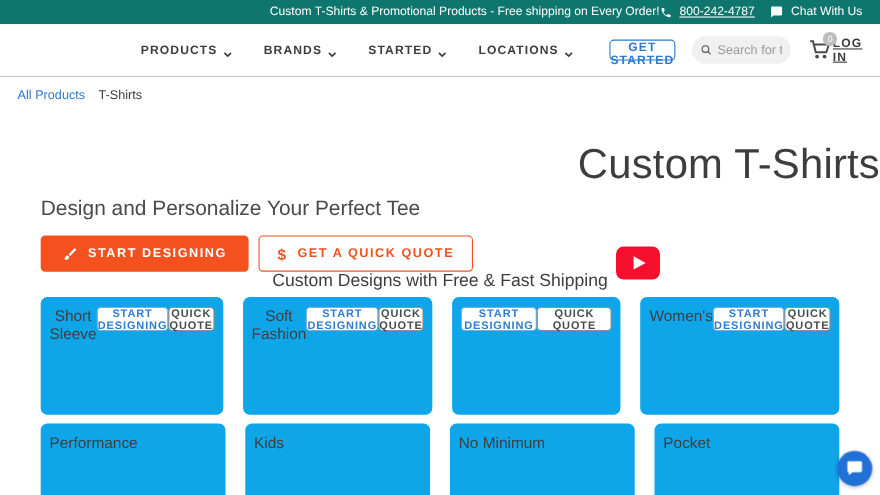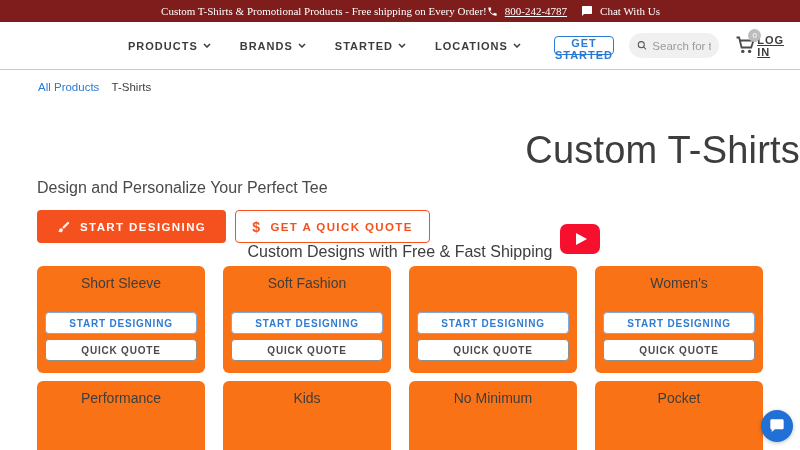--- a/index.html
+++ b/index.html
@@ -1,58 +1,58 @@
 <!DOCTYPE html>
 <html><head>
 <meta charset="utf-8">
 <style>
   * { margin:0; padding:0; box-sizing:border-box; }
   html,body { width:800px; height:450px; overflow:hidden; background:#fff;
               font-family:"Liberation Sans", sans-serif; }
 
   
-  .topbar { height:22px; background:#7f1d1d; color:#fff; display:flex;
-            align-items:center; justify-content:center;
-            padding:0 16px 0 37px; font-size:11px;font-family:Liberation Serif, serif; }
+  .topbar { height:22px; background:#0f766e; color:#fff; display:flex;
+            align-items:center; justify-content:flex-end;
+            padding:0 16px 0 37px; font-size:11px; }
   .topbar-right { display:flex; align-items:center; gap:14px; }
   .topbar-link { display:flex; align-items:center; gap:7px; color:#fff; cursor:pointer; }
   .topbar-link .phone-num { text-decoration:underline; }
   .icon-svg { display:inline-block; vertical-align:middle; }
 
   
   .navbar { height:48px; display:flex; align-items:center; padding:0 16px 0 128px;
             background:#fff; border-bottom:1px solid #c9c9c9; }
-  .nav-item { display:flex; align-items:center; gap:5px; margin-right:29px;
+  .nav-item { display:flex; align-items:flex-end; gap:5px; margin-right:29px;
               font-size:11px; font-weight:bold; letter-spacing:1px; color:#3c3c3c;
               cursor:pointer; white-space:nowrap; }
   .btn-get-started { margin-left:4px; width:90px; height:19px; background:#fff;
               border:1px solid #2b7bd3; border-radius:4px; color:#2b7bd3;
               font-size:11px; font-weight:bold; letter-spacing:1px;
               font-family:inherit; cursor:pointer; }
   .search-wrap { margin-left:15px; width:170px; height:25px; background:#f0f0f0;
               border-radius:13px; display:flex; align-items:center; padding:0 8px; }
   .search-wrap input { border:none; background:transparent; outline:none; width:100%;
               font-size:11.5px; color:#555; font-family:inherit; margin-left:5px; }
   .search-wrap input::placeholder { color:#9b9b9b; }
   .cart-wrap { position:relative; margin-left:14px; width:26px; height:26px; cursor:pointer; }
   .cart-badge { position:absolute; top:-4px; right:-4px; width:13px; height:13px;
               background:#bdbdbd; border-radius:50%; color:#fff; font-size:8px;
               display:flex; align-items:center; justify-content:center; }
   .login { margin-left:0; font-size:11px; font-weight:bold; letter-spacing:1px;
               color:#3c3c3c; cursor:pointer;text-decoration:underline; }
 
   
-  .breadcrumb { padding:11px 0 0 38px; font-size:11.5px; }
+  .breadcrumb { padding:11px 0 0 16px; font-size:11.5px; }
   .breadcrumb .bc-link { color:#2b7bd3; font-weight:500; cursor:pointer; }
   .breadcrumb .bc-current { color:#3d3d3d; margin-left:9px; }
 
   
   .hero { position:relative; padding:36px 0 0 37px; }
   .hero h1 { font-size:38px; font-weight:400; color:#3d3d3d; letter-spacing:0.2px;text-align:right; }
-  .hero .subtitle { margin-top:7px; font-size:16px; color:#4a4a4a; }
+  .hero .subtitle { margin-top:7px; font-size:19px; color:#4a4a4a; }
   .hero-ctas { margin-top:13px; display:flex; gap:9px; }
   .btn-primary { height:33px; padding:0 20px; background:#f4511e; border:none;
               border-radius:4px; color:#fff; font-size:11.5px; font-weight:bold;
               letter-spacing:1.4px; display:flex; align-items:center; gap:9px;
               font-family:inherit; cursor:pointer; }
   .btn-secondary { height:33px; padding:0 16px; background:#fff;
               border:1px solid #f4511e; border-radius:4px; color:#f4511e;
               font-size:11.5px; font-weight:bold; letter-spacing:1.4px;
               display:flex; align-items:center; gap:9px; font-family:inherit; cursor:pointer; }
   .btn-secondary .dollar { font-size:14px; font-weight:bold; }
@@ -64,22 +64,22 @@
               margin-left:3px; }
 
   
   .section-title { text-align:center; font-size:16px;
               font-weight:500; color:#3d3d3d; }
 
   
   .cards-grid { margin:5px 37px 0 37px; display:grid;
               grid-template-columns:repeat(4,1fr); gap:18px; }
   .cards-grid.row2 { margin-top:8px; }
-  .card { background:#f97316; border-radius:6px; height:107px; display:flex;
-              flex-direction:column; padding:9px 8px 12px 8px; }
+  .card { background:#0ea5e9; border-radius:6px; height:107px; display:flex;
+              flex-direction:row; padding:9px 8px 12px 8px; }
   .card-title { text-align:center; font-size:14px; color:#3e3e3e; font-weight:500; }
   .card-spacer { flex:1; }
   .card-btn { display:block; width:100%; height:22px; background:#fff;
               border-radius:4px; font-size:10px; font-weight:bold; letter-spacing:0.8px;
               font-family:inherit; cursor:pointer; }
   .card-btn.design { border:1px solid #82abdb; color:#2f7cd3; margin-bottom:5px; }
   .card-btn.quote { border:1px solid #8f8f8f; color:#4a4a4a; }
 
   
   .chat-fab { position:fixed; left:761px; top:410px; width:32px; height:32px;

